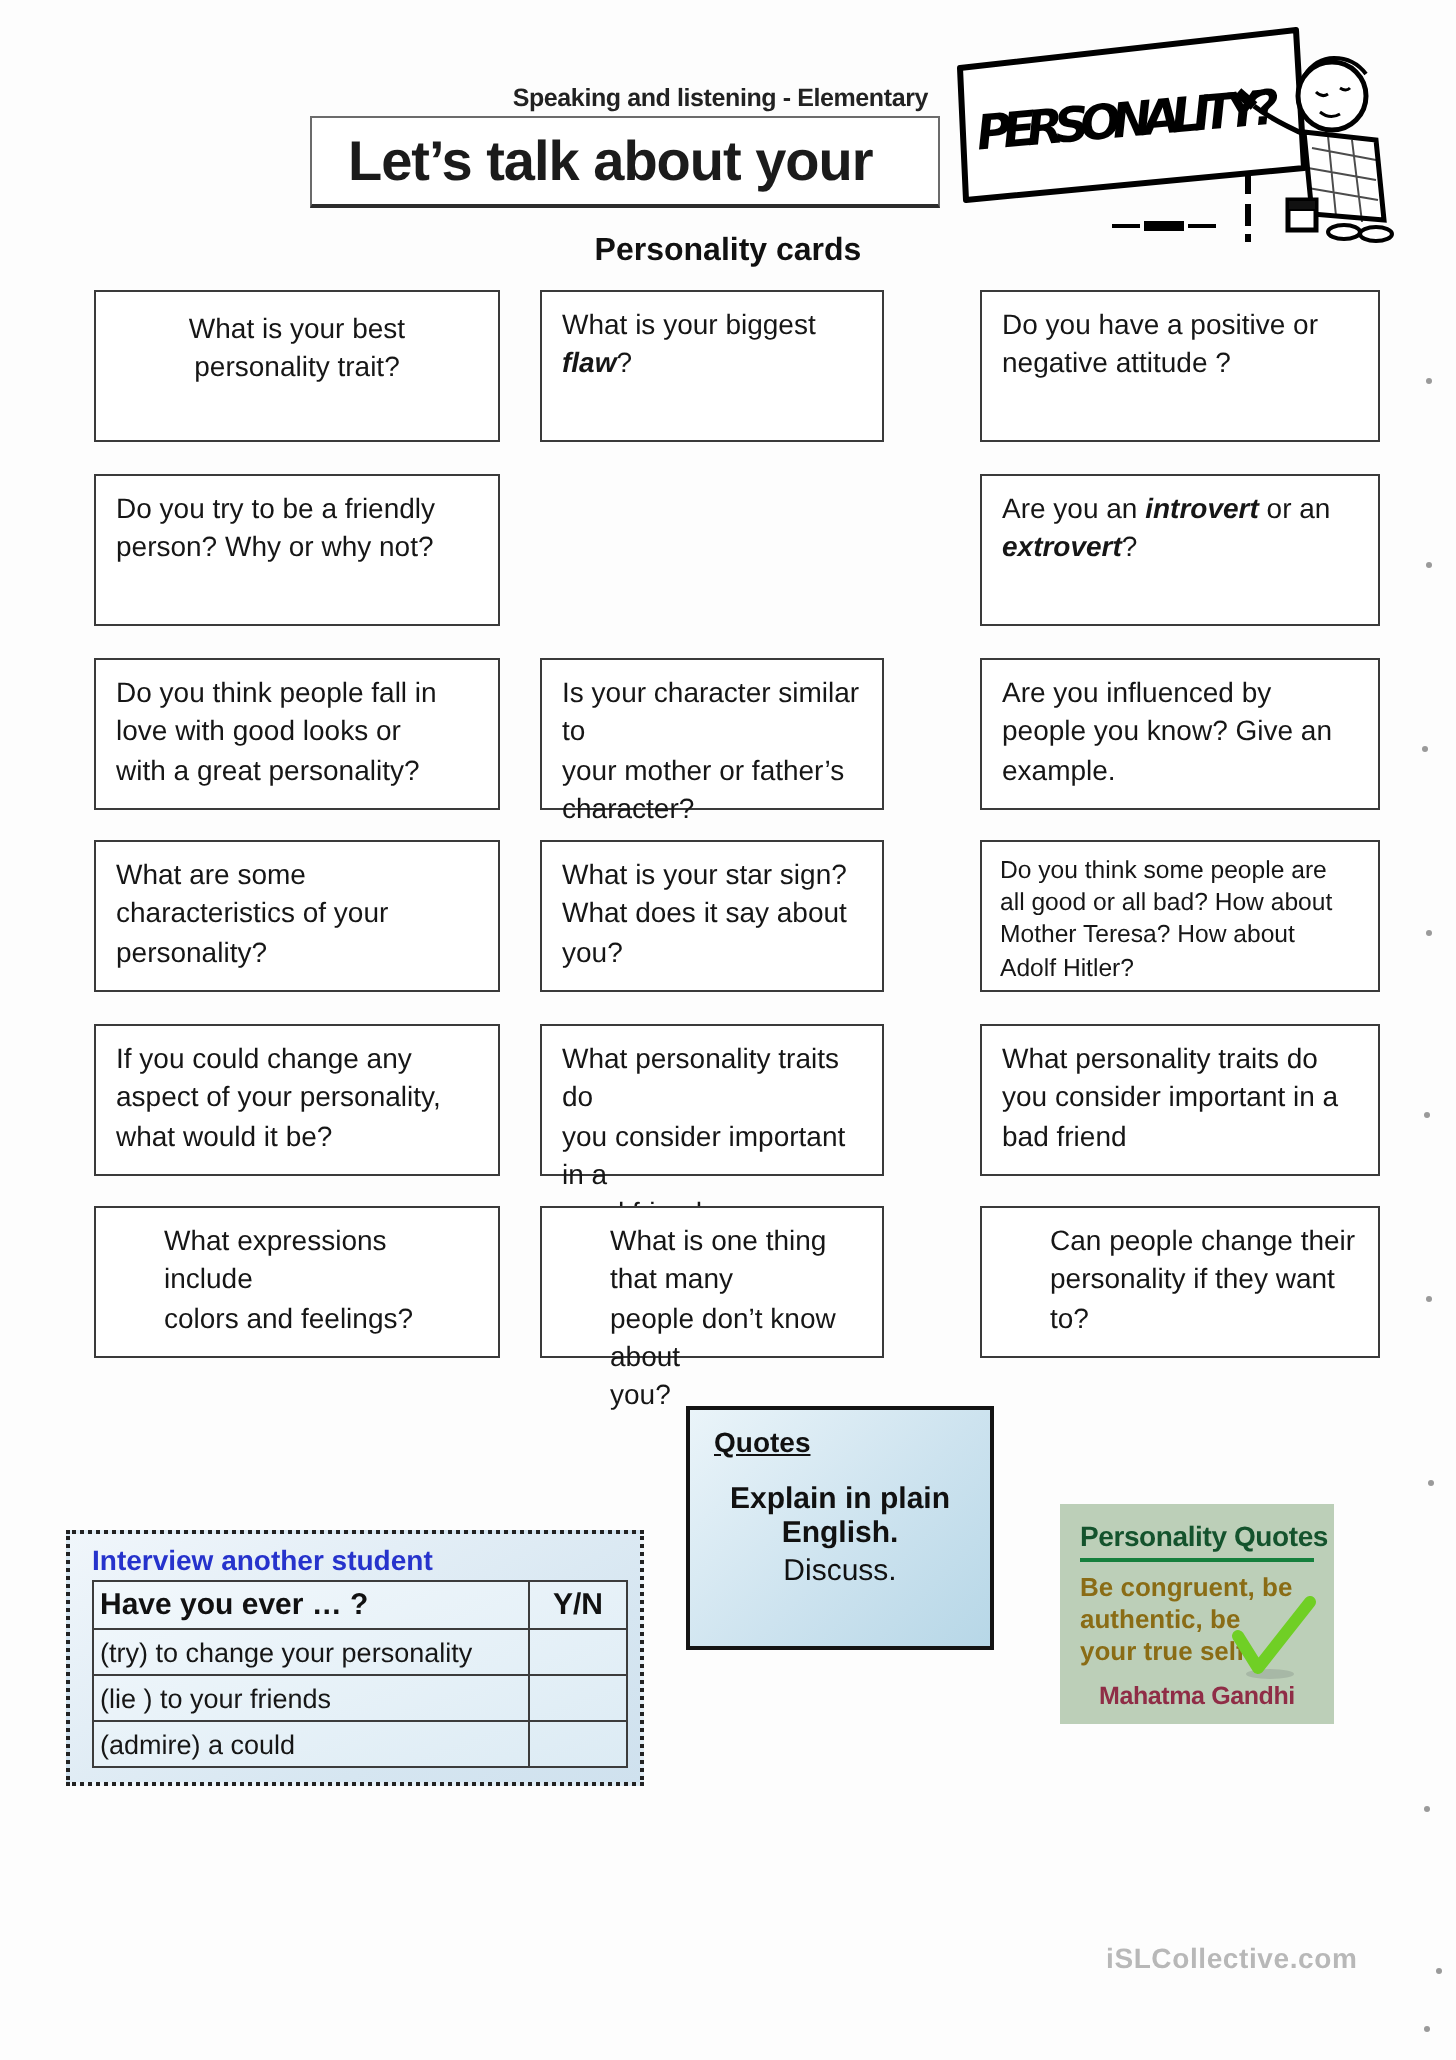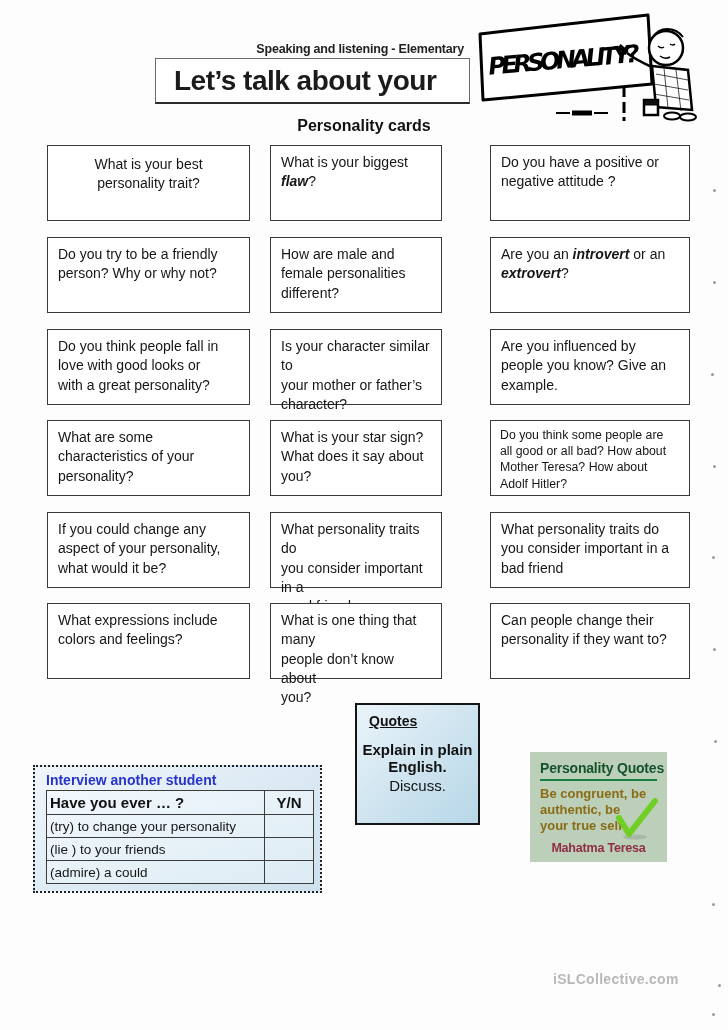--- a/index.html
+++ b/index.html
@@ -15,28 +15,28 @@
                 padding-left:18px;white-space:nowrap;}
   .subtitle{position:absolute;top:117px;left:0;width:728px;text-align:center;
             font-size:16px;font-weight:bold;color:#111;}
 
   
   .cartoon{position:absolute;left:476px;top:10px;width:232px;height:114px;}
 
   
   .card{position:absolute;height:76px;box-sizing:border-box;border:1.5px solid #3a3a3a;background:#fff;}
   .c1{left:47px;width:203px;} .c2{left:270px;width:172px;} .c3{left:490px;width:200px;}
-  .r1{top:145px;} .r2{top:237px;} .r3{top:329px;} .r4{top:420px;} .r5{top:512px;} .r6{top:603px;}
+  .r1{top:145px;} .r2{top:237px;} .r3{top:329px;} .r4{top:420px;} .r5{top:512px;} .r6{top:603px;padding-left:24px;}
   .ct{padding:7px 10px;font-size:14px;line-height:1.38;white-space:pre-line;color:#161616;}
   .ct.center{text-align:center;padding-top:9px;}
   .ct.small{font-size:12.3px;line-height:1.32;padding:6px 9px;}
   .em{font-weight:bold;font-style:italic;}
 
   
-  .quotes-box{position:absolute;left:355px;top:703px;width:125px;height:122px;box-sizing:border-box;
+  .quotes-box{position:absolute;left:343px;top:703px;width:154px;height:122px;box-sizing:border-box;
               border:2px solid #141414;background:linear-gradient(135deg,#eaf4f9 0%,#cde3ef 55%,#b7d7e7 100%);}
   .quotes-box .qh{margin:8px 0 0 12px;font-size:14px;font-weight:bold;text-decoration:underline;color:#111;}
   .quotes-box .q1{margin-top:12px;text-align:center;font-size:15px;font-weight:bold;white-space:pre-line;color:#111;}
   .quotes-box .q2{margin-top:2px;text-align:center;font-size:15px;color:#111;}
 
   
   .interview-box{position:absolute;left:33px;top:765px;width:289px;height:128px;box-sizing:border-box;
                  border:2px dotted #222;background:linear-gradient(150deg,#f0f6fb 0%,#d6e6f1 70%,#cfe1ee 100%);}
   .interview-box .ih{margin:5px 0 2px 11px;font-size:14px;font-weight:bold;color:#2633cc;}
   .iv-table{border-collapse:collapse;margin-left:11px;width:268px;background:linear-gradient(160deg,#f2f8fc,#dcebf4);}
@@ -112,25 +112,20 @@
     </div>
   <div class="card r1 c3">
       <div class="ct">Do you have a positive or
 negative attitude ?</div>
     </div>
 
   <div class="card r2 c1">
       <div class="ct">Do you try to be a friendly
 person? Why or why not?</div>
     </div>
-  <div class="card r2 c2">
-      <div class="ct">How are male and
-female personalities
-different?</div>
-    </div>
   <div class="card r2 c3">
       <div class="ct"><span>Are you an </span><span class="em">introvert</span><span> or an
 </span><span class="em">extrovert</span><span>?</span></div>
     </div>
 
   <div class="card r3 c1">
       <div class="ct">Do you think people fall in
 love with good looks or
 with a great personality?</div>
     </div>
@@ -222,21 +217,21 @@
       </table>
   </div>
 
   <div class="green-box">
     <div class="gh">Personality Quotes</div>
     <div class="gq">Be congruent, be authentic, be your true self</div>
     <svg class="check" width="44" height="44" viewBox="0 0 44 44">
       <ellipse cx="20" cy="39" rx="12" ry="2.5" fill="#9aa89a" opacity="0.6"></ellipse>
       <polyline points="4,20 14,36 40,3" fill="none" stroke="#70cf25" stroke-width="6" stroke-linecap="round" stroke-linejoin="round"></polyline>
     </svg>
-    <div class="ga">Mahatma Teresa</div>
+    <div class="ga">Mahatma Gandhi</div>
   </div>
 
 
   <div class="watermark">iSLCollective.com</div>
 
   <div class="edge-dot" style="left:713px;top:189px;"></div>
   <div class="edge-dot" style="left:713px;top:281px;"></div>
   <div class="edge-dot" style="left:711px;top:373px;"></div>
   <div class="edge-dot" style="left:713px;top:465px;"></div>
   <div class="edge-dot" style="left:712px;top:556px;"></div>

